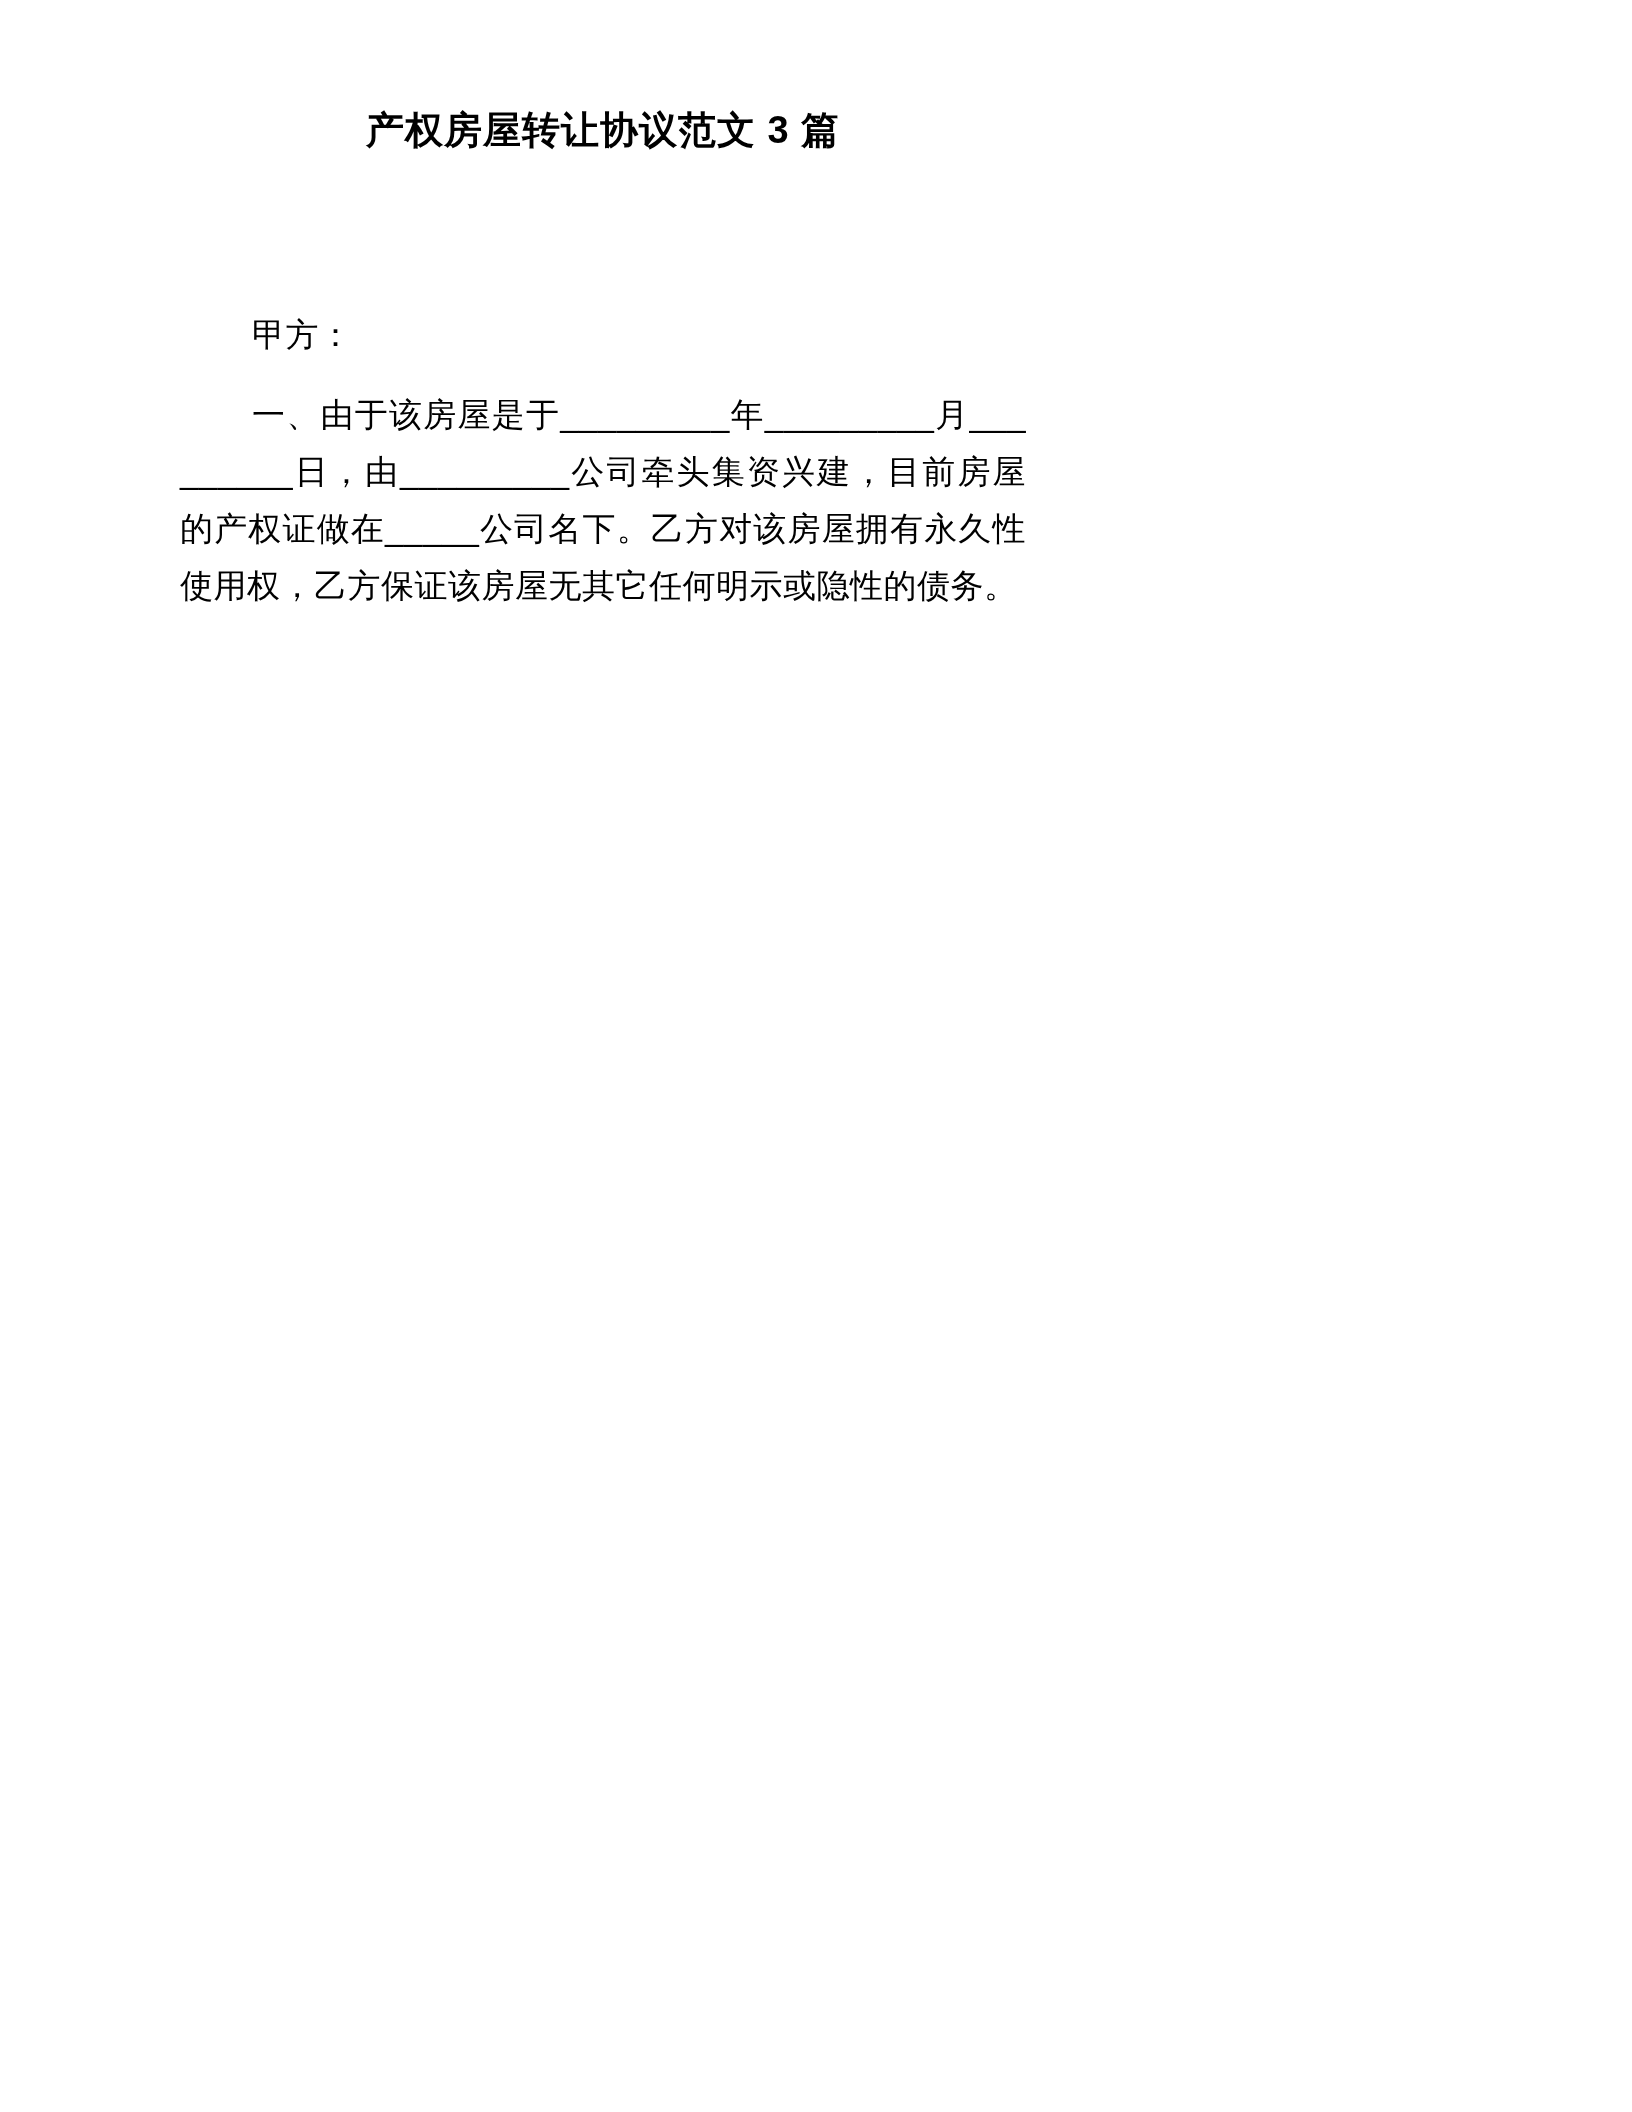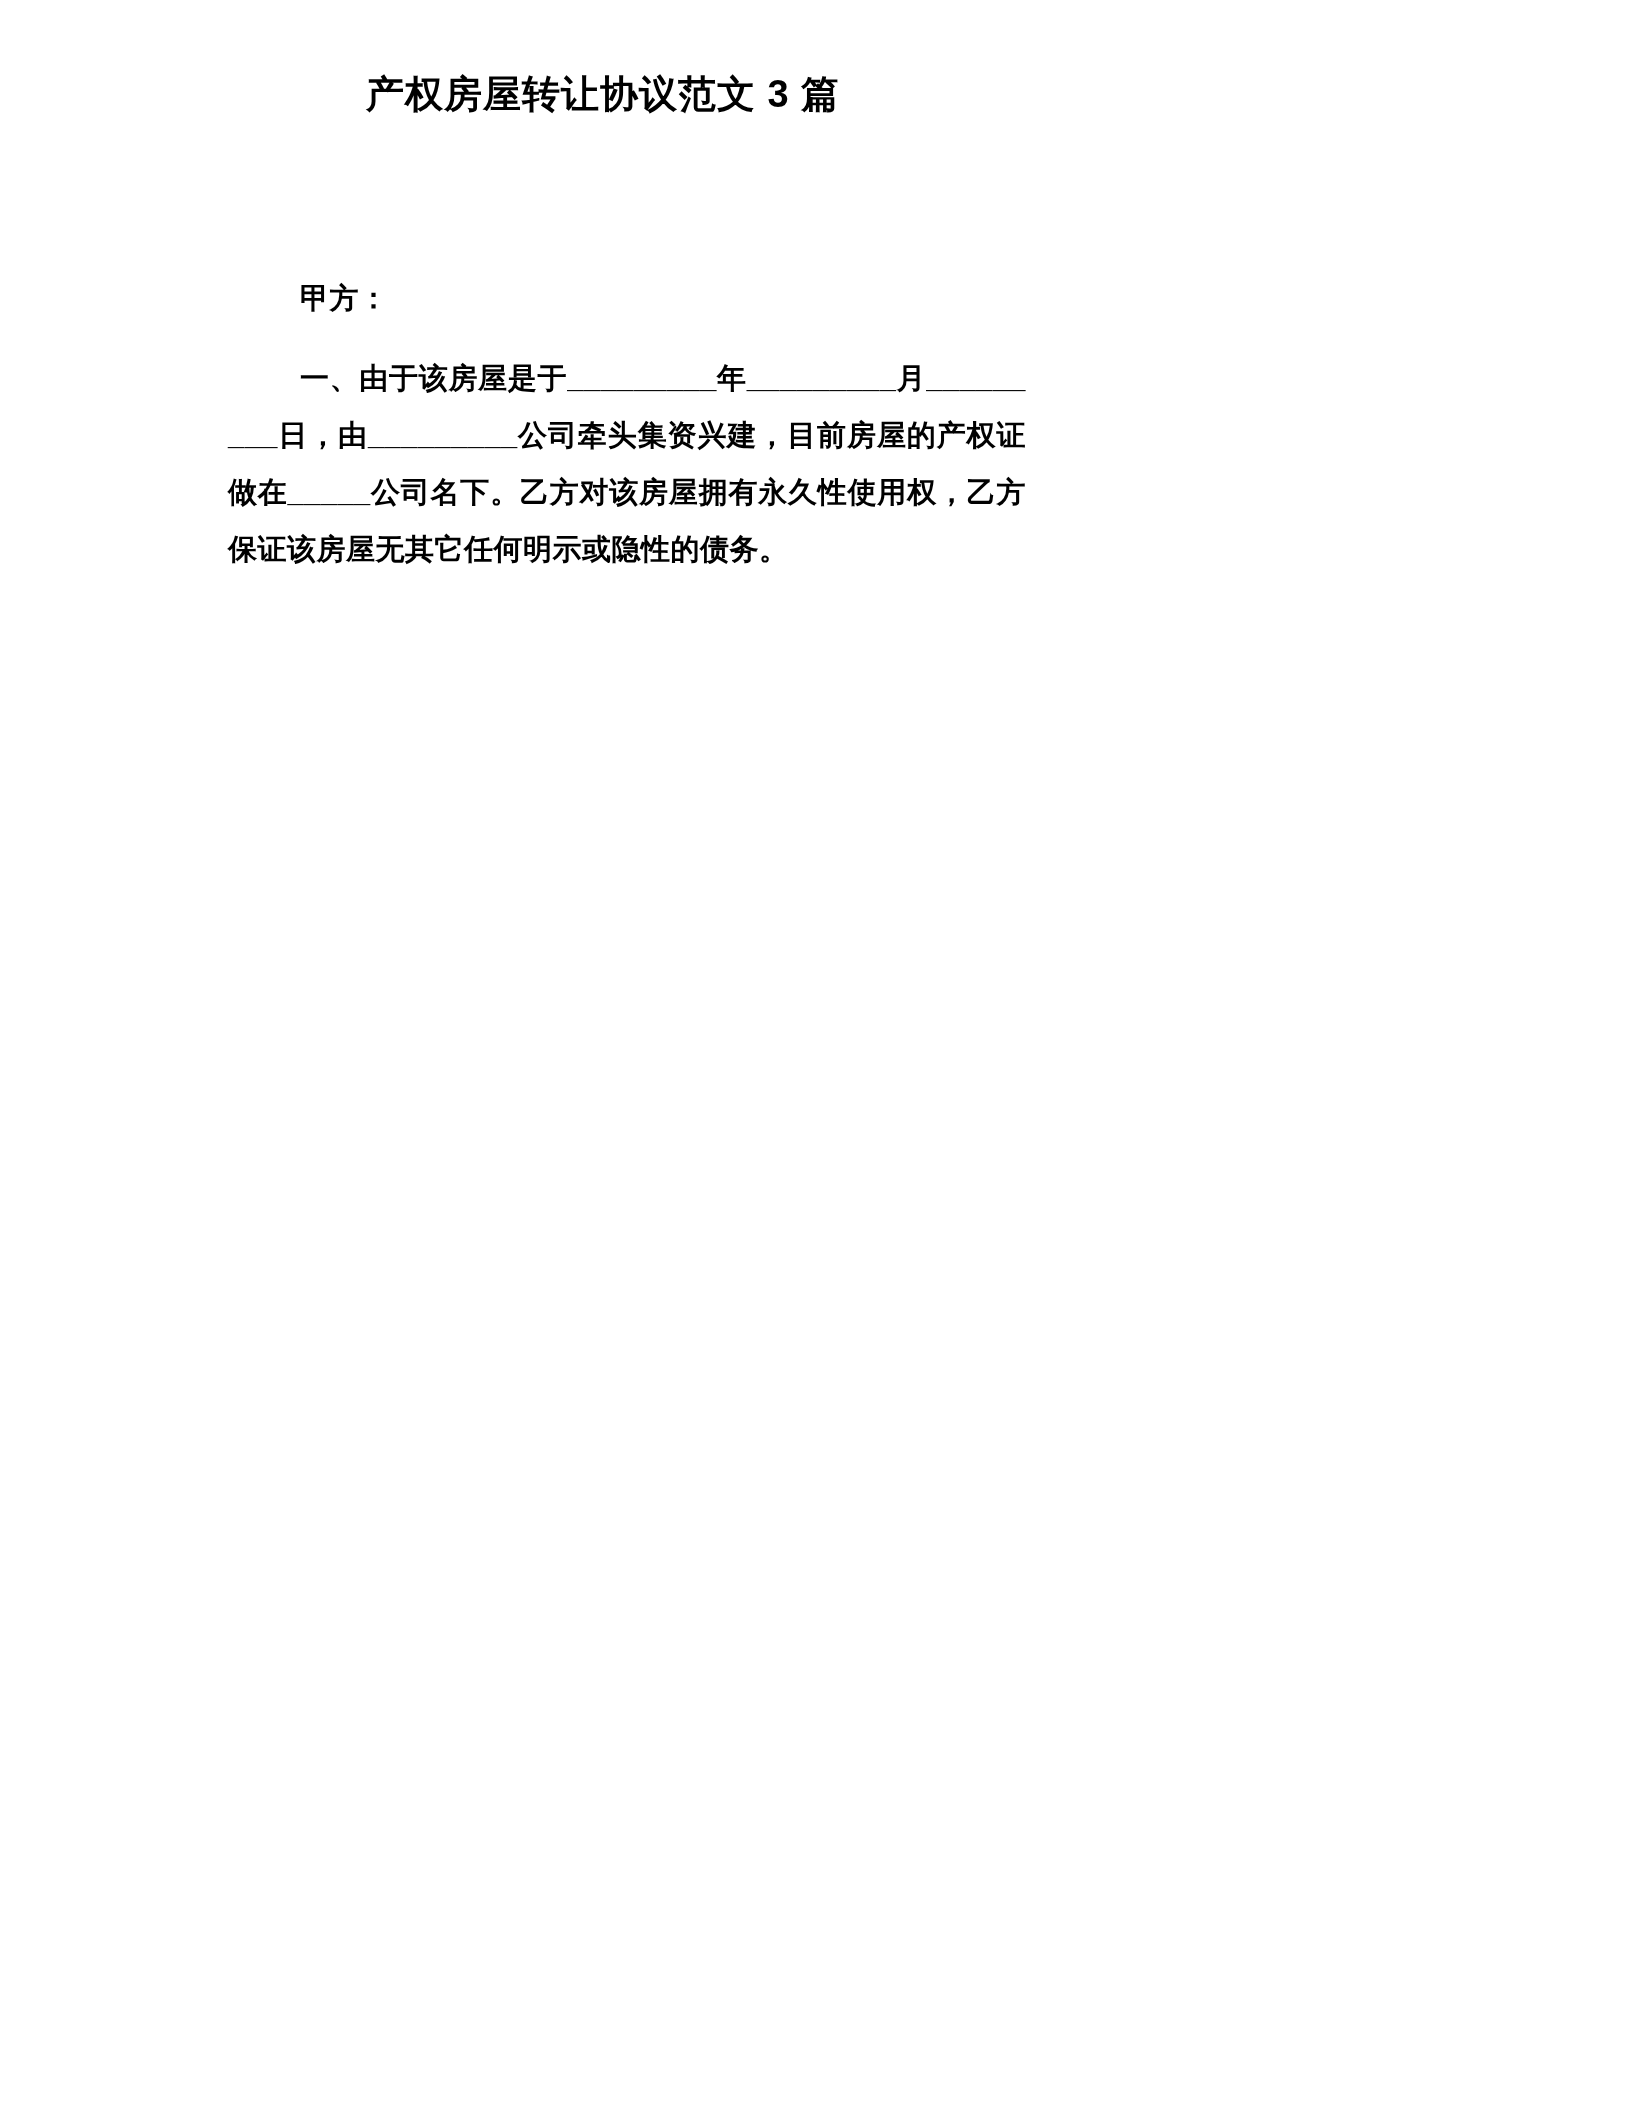--- a/index.html
+++ b/index.html
@@ -9,45 +9,44 @@
       height: 2112px;
       font-family: "Liberation Sans", "DejaVu Sans", sans-serif;
       color: #000000;
       position: relative;
       overflow: hidden;
     }
     .page {
       width: 1632px;
       height: 1878px;
       background: #ffffff;
-      padding: 66px 0 0 180px;
+      padding: 102px 0 0 180px;
     }
     .content {
       width: 846px;
     }
     .doc-title {
       font-size: 38px;
       font-weight: bold;
       text-align: center;
       letter-spacing: 1px;
       line-height: 56px;
       margin-bottom: 148px;
       color: #000000;
     }
     .para {
-      font-size: 29px;
-      font-weight: bold;
+      font-size: 33px;
+      font-weight: normal;
       line-height: 57px;
       text-align: justify;
       text-indent: 72px;
       margin-bottom: 23px;
       letter-spacing: 0.5px;
       color: #000000;
       word-break: break-all;
-      margin-left: 48px;
     }
   </style>
 </head>
 <body>
 
 <div class="page">
   <div class="content">
     <h1 class="doc-title">产权房屋转让协议范文 3 篇</h1>
 
     <p class="para">甲方：</p>

